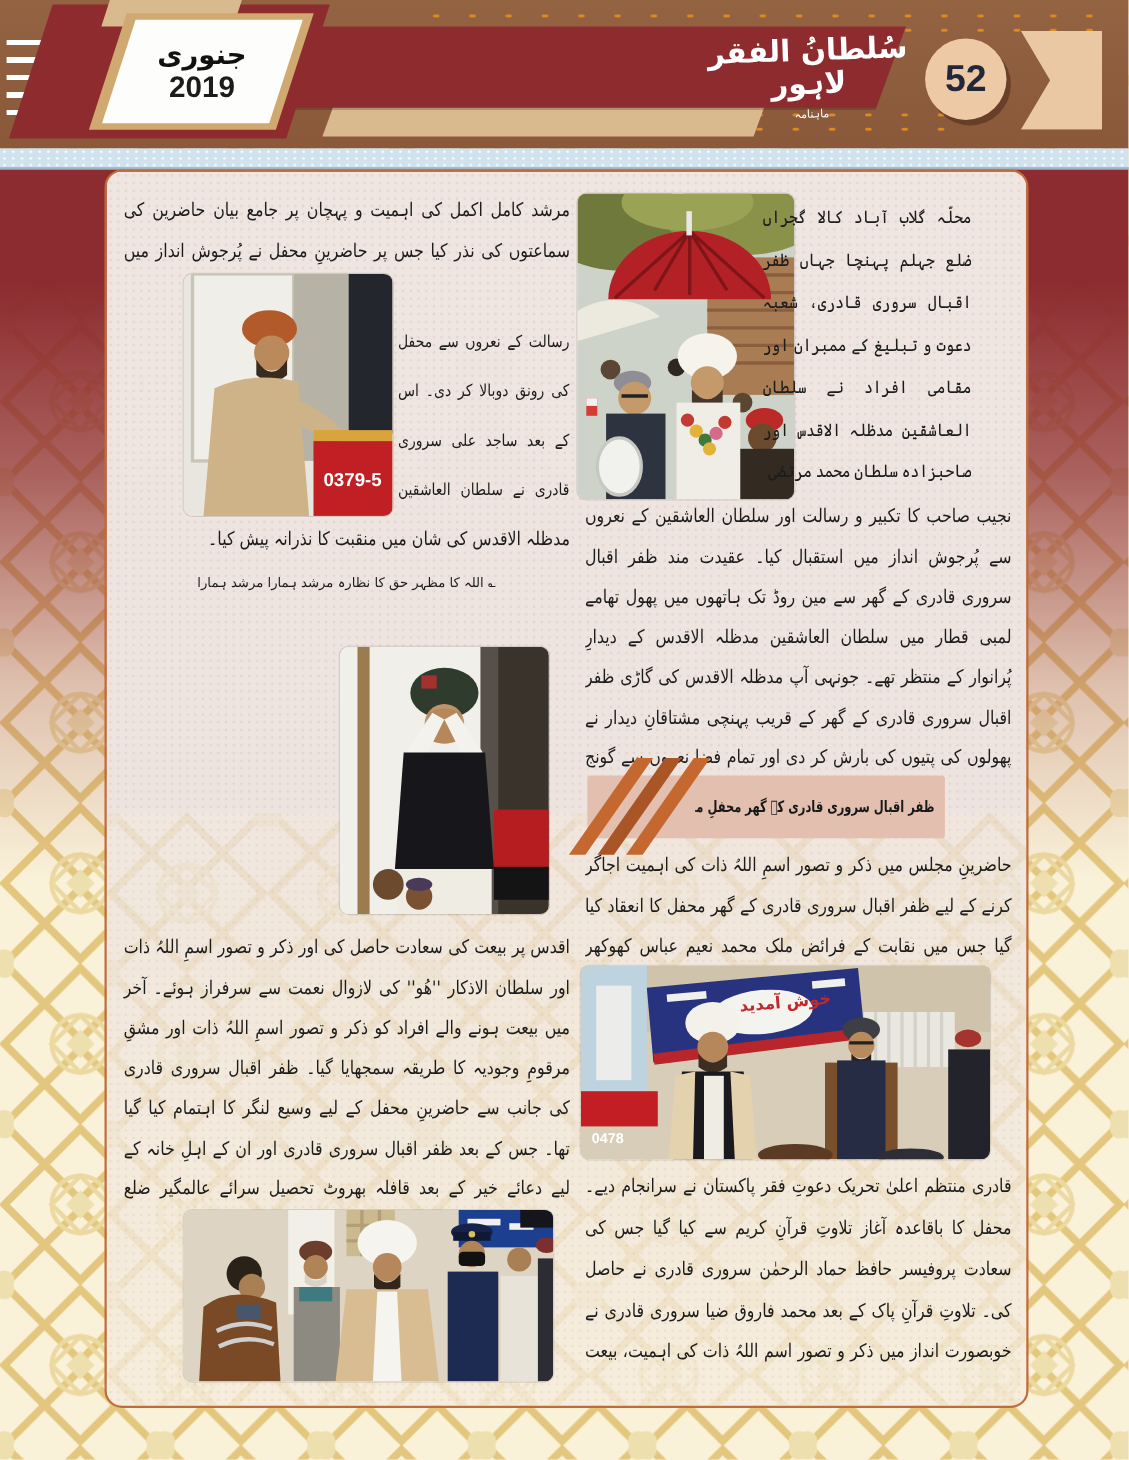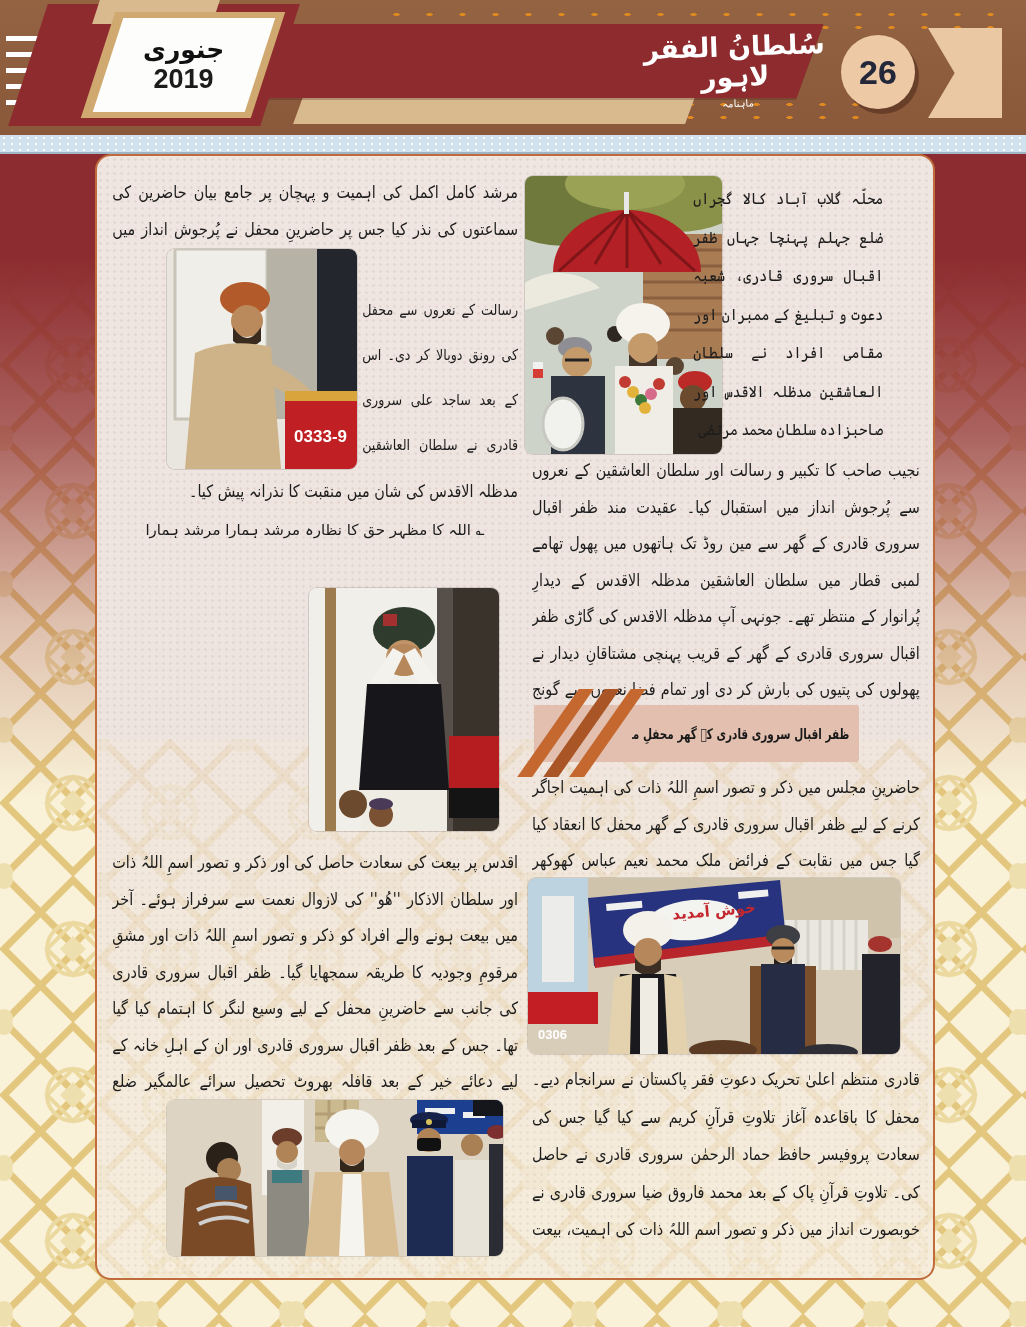--- a/index.html
+++ b/index.html
@@ -46,21 +46,21 @@
   .card .texture{left:0;top:0;width:100%;height:100%;
     background-image:radial-gradient(rgba(190,158,148,.22) 1px,transparent 1.5px);background-size:7px 7px;}
   .card .faint-pattern{left:0;bottom:0;width:100%;height:48%;opacity:.22;}
   
   .urdu{direction:rtl;text-align:justify;color:#1c1c1c;overflow:hidden;}
   .urdu .tx{width:118%;transform:scaleX(.847);transform-origin:top right;}
   .b17{font-size:17px;line-height:36.5px;}
   .b16{font-size:16px;line-height:38.5px;}
   .b15{font-size:15px;line-height:35px;}
   .b145{font-size:15px;line-height:45px;}
-  .verse{direction:rtl;text-align:center;color:#1c1c1c;font-size:15px;line-height:34px;}
+  .verse{direction:rtl;text-align:center;color:#1c1c1c;font-size:12px;line-height:34px;}
   
   .sec-head{left:437px;top:549px;width:325px;height:57px;background:#e2bfae;border-radius:3px;z-index:3;}
   .stripe{position:absolute;width:15px;height:88px;top:-16px;transform:skewX(-35deg);}
   .s1{left:14px;background:#c4682f;}
   .s2{left:40px;background:#a95526;}
   .s3{left:66px;background:#c4682f;}
   .sec-head .txt{position:absolute;right:10px;left:98px;top:0;height:57px;display:flex;align-items:center;justify-content:flex-start;
     direction:rtl;overflow:hidden;}
   .sec-head .txt span{font-weight:bold;font-size:14.5px;color:#191919;white-space:nowrap;
     transform:scaleX(.72);transform-origin:center right;}
@@ -111,21 +111,21 @@
   </div>
   <div class="abs badge-maroon"></div>
   <div class="abs badge-tan-top"></div>
   <div class="abs badge-tan"></div>
   <div class="abs badge-card">
     <div class="inner">
       <div class="badge-month">جنوری</div>
       <div class="badge-year">2019</div>
     </div>
   </div>
-  <div class="abs page-circle">26</div>
+  <div class="abs page-circle">52</div>
   <div class="abs flag"></div>
 </div>
 <div class="abs blue-strip"></div>
 
 <div class="abs card">
   <div class="abs texture"></div>
   <svg class="abs faint-pattern" xmlns="http://www.w3.org/2000/svg">
     <rect x="0" y="0" width="100%" height="100%" fill="url(#geo)"></rect>
   </svg>
 
@@ -141,21 +141,21 @@
       <rect x="150" y="0" width="40" height="145" fill="#23262c"></rect>
       <ellipse cx="78" cy="50" rx="25" ry="17" fill="#b35a2a"></ellipse>
       <circle cx="80" cy="72" r="16" fill="#bb8a5c"></circle>
       <path d="M66 78 Q80 100 94 78 L94 92 Q80 104 66 92 Z" fill="#3a2b1f"></path>
       <path d="M28 104 Q62 88 104 98 L114 220 L18 220 Z" fill="#cdb387"></path>
       <path d="M98 112 Q128 124 150 148 L142 162 Q115 140 92 130 Z" fill="#cdb387"></path>
       <rect x="142" y="146" width="30" height="22" fill="#f8f8f5" transform="rotate(12 142 146)"></rect>
       <rect x="118" y="142" width="72" height="10" fill="#d9a43c"></rect>
       <rect x="118" y="152" width="72" height="68" fill="#c01f24"></rect>
     </svg>
-    <span class="ph-label" style="right:10px;bottom:22px;font-size:17px;">0333-9</span>
+    <span class="ph-label" style="right:10px;bottom:22px;font-size:17px;">0379-5</span>
   </div>
 
   <div class="abs urdu b145" style="left:265px;top:132px;width:156px;height:188px;">
     <div class="tx">رسالت کے نعروں سے محفل کی رونق دوبالا کر دی۔ اس کے بعد ساجد علی سروری قادری نے سلطان العاشقین حضرت سخی سلطان محمد نجیب الرحمٰن</div>
   </div>
 
   <div class="abs urdu b17" style="left:15px;top:317px;width:406px;height:36px;">
     <div class="tx">مدظلہ الاقدس کی شان میں منقبت کا نذرانہ پیش کیا۔</div>
   </div>
 
@@ -317,19 +317,19 @@
       <circle cx="255" cy="72" r="12" fill="#b98a5c"></circle>
       <path d="M244 70 H266" stroke="#222222" stroke-width="3"></path>
       <path d="M246 80 Q255 90 264 80 L264 88 Q255 94 246 88 Z" fill="#2b2118"></path>
       <rect x="233" y="86" width="44" height="90" fill="#252c44"></rect>
       <ellipse cx="352" cy="66" rx="12" ry="8" fill="#a5342f"></ellipse>
       <rect x="334" y="76" width="38" height="100" fill="#23232b"></rect>
       <ellipse cx="195" cy="172" rx="34" ry="10" fill="#5b3b24"></ellipse>
       <ellipse cx="300" cy="174" rx="30" ry="8" fill="#2e2e36"></ellipse>
     </svg>
     <span class="ph-label" style="left:50%;top:24px;transform:translateX(-50%) rotate(-5deg);font-size:15px;color:#c2282d;font-family:'DejaVu Sans',sans-serif;">خوش آمدید</span>
-    <span class="ph-label" style="left:10px;bottom:12px;font-size:13px;">0306</span>
+    <span class="ph-label" style="left:10px;bottom:12px;font-size:13px;">0478</span>
   </div>
 
   <div class="abs urdu b17" style="left:435px;top:905px;width:388px;height:190px;line-height:37.5px;">
     <div class="tx">قادری منتظم اعلیٰ تحریک دعوتِ فقر پاکستان نے سرانجام دیے۔ محفل کا باقاعدہ آغاز تلاوتِ قرآنِ کریم سے کیا گیا جس کی سعادت پروفیسر حافظ حماد الرحمٰن سروری قادری نے حاصل کی۔ تلاوتِ قرآنِ پاک کے بعد محمد فاروق ضیا سروری قادری نے خوبصورت انداز میں ذکر و تصور اسم اللہُ ذات کی اہمیت، بیعت کی ضرورت اور</div>
   </div>
 </div>
 
 </body></html>

